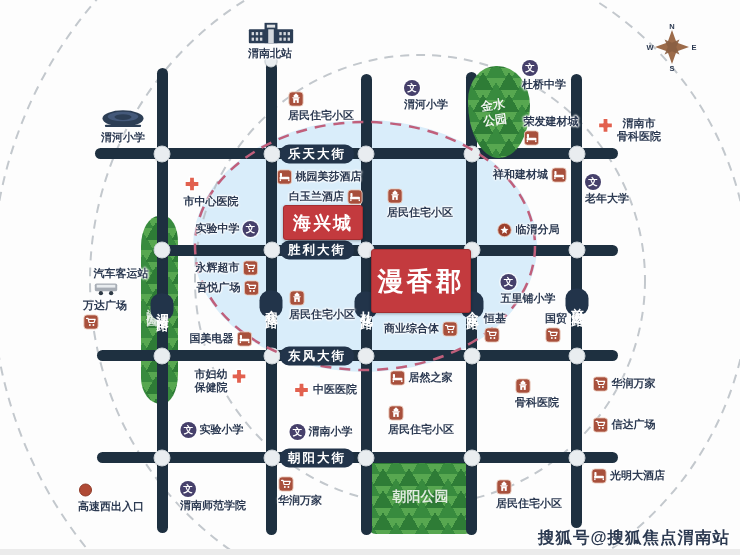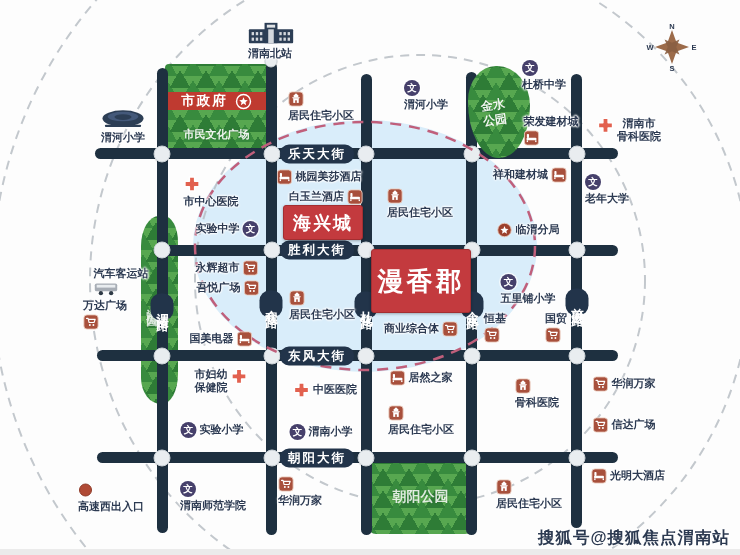--- a/index.html
+++ b/index.html
@@ -135,29 +135,20 @@
       <circle cx="420" cy="280" r="428"></circle>
     </g>
     <polygon points="672,30 676.5,42.5 689,47 676.5,51.5 672,64 667.5,51.5 655,47 667.5,42.5" fill="#9c6b4a"></polygon>
     <polygon transform="rotate(45 672 47)" points="672,36.5 675,44 682.5,47 675,50 672,57.5 669,50 661.5,47 669,44" fill="#8a5f42" opacity=".9"></polygon>
   </svg>
   <span class="compass-letter" style="left:672px;top:26px">N</span>
   <span class="compass-letter" style="left:694px;top:47px">E</span>
   <span class="compass-letter" style="left:672px;top:68px">S</span>
   <span class="compass-letter" style="left:650px;top:47px">W</span>
 
-  <div class="park" style="left:165px;top:64px;width:103px;height:86px;border-radius:4px">
-    <div class="banner">
-      <span class="btxt">市政府</span>
-      <svg class="ic" width="17" height="17">
-          <use href="#i-govstar"></use>
-        </svg>
-    </div>
-    <span class="park-label" style="left:50%;bottom:8px;transform:translateX(-50%);font-size:11px">市民文化广场</span>
-  </div>
   <div class="park" style="left:468px;top:66px;width:62px;height:92px;border-radius:46% 54% 50% 50%/38% 44% 58% 62%;z-index:3">
     <span class="park-label" style="left:14px;top:32px;font-size:12px;transform:rotate(-8deg);line-height:1.25">
       <span style="display:block">金水</span>
       <span style="display:block">公园</span>
     </span>
   </div>
   <div class="park" style="left:141px;top:216px;width:37px;height:188px;border-radius:18px 14px 16px 20px/30px 26px 30px 26px">
     <span class="park-label" style="left:3px;top:84px;font-size:11.5px;writing-mode:vertical-rl;letter-spacing:2px;opacity:.85">渭清公园</span>
   </div>
   <div class="park" style="left:368px;top:462px;width:105px;height:72px;border-radius:5px 5px 8px 8px">

